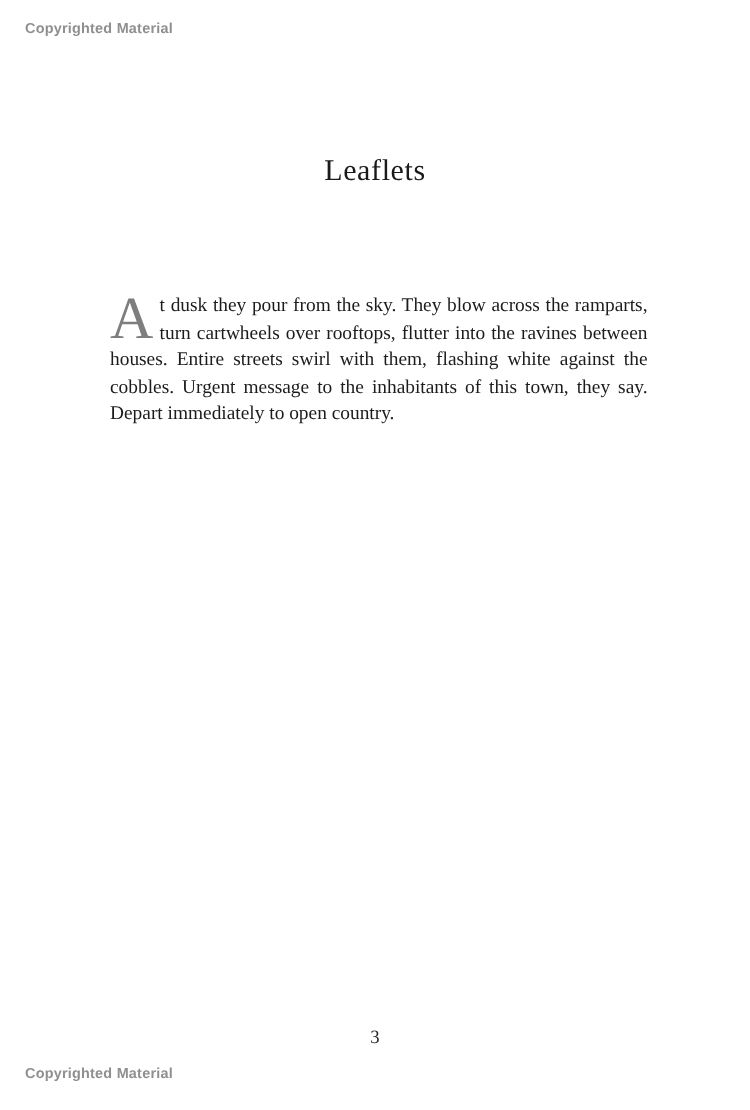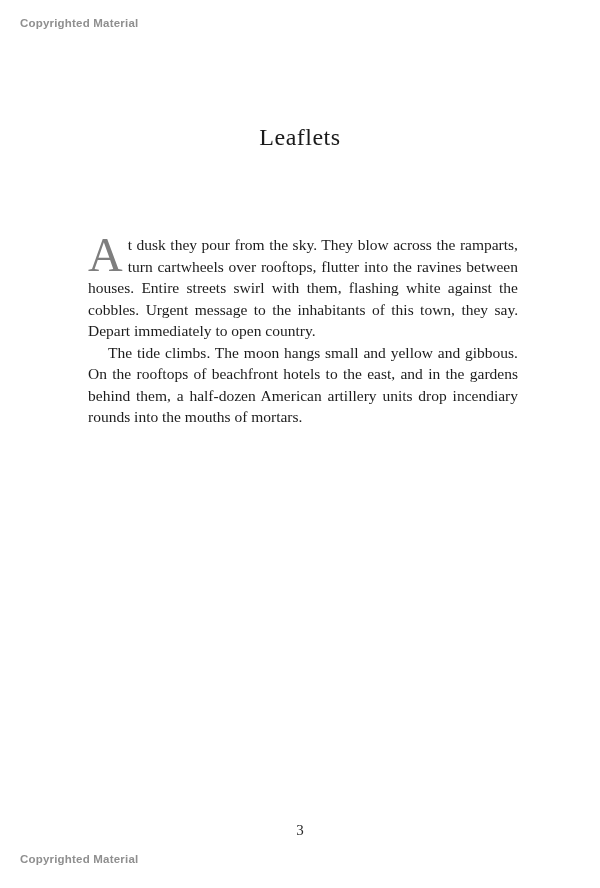--- a/index.html
+++ b/index.html
@@ -82,19 +82,18 @@
 </head>
 <body>
 
 <div class="page" style="background: rgb(255, 255, 255);">
   <div class="copyright top" style="color: rgb(143, 143, 143);">Copyrighted Material</div>
 
   <h1 class="chapter-title">Leaflets</h1>
 
   <div class="text-block" style="color: rgb(28, 28, 28);">
       <p class="body-para has-dropcap"><span class="drop-cap" style="color: rgb(126, 126, 126);">A</span><span>t dusk they pour from the sky. They blow across the ramparts, turn cartwheels over rooftops, flutter into the ravines between houses. Entire streets swirl with them, flashing white against the cobbles. </span><span class="italic">Urgent message to the inhabitants of this town,</span><span> they say. </span><span class="italic">Depart immediately to open country.</span></p>
-      <p class="body-para indented"><span>The tide climbs. The moon hangs small and yellow and gibbous. On the rooftops of beachfront hotels to the east, and in the gardens behind them, a half-dozen American artillery units drop incendiary rounds into the mouths of mortars.</span></p>
     </div>
 
   <div class="page-number">3</div>
 
   <div class="copyright bottom" style="color: rgb(143, 143, 143);">Copyrighted Material</div>
 </div>
 
 </body></html>

